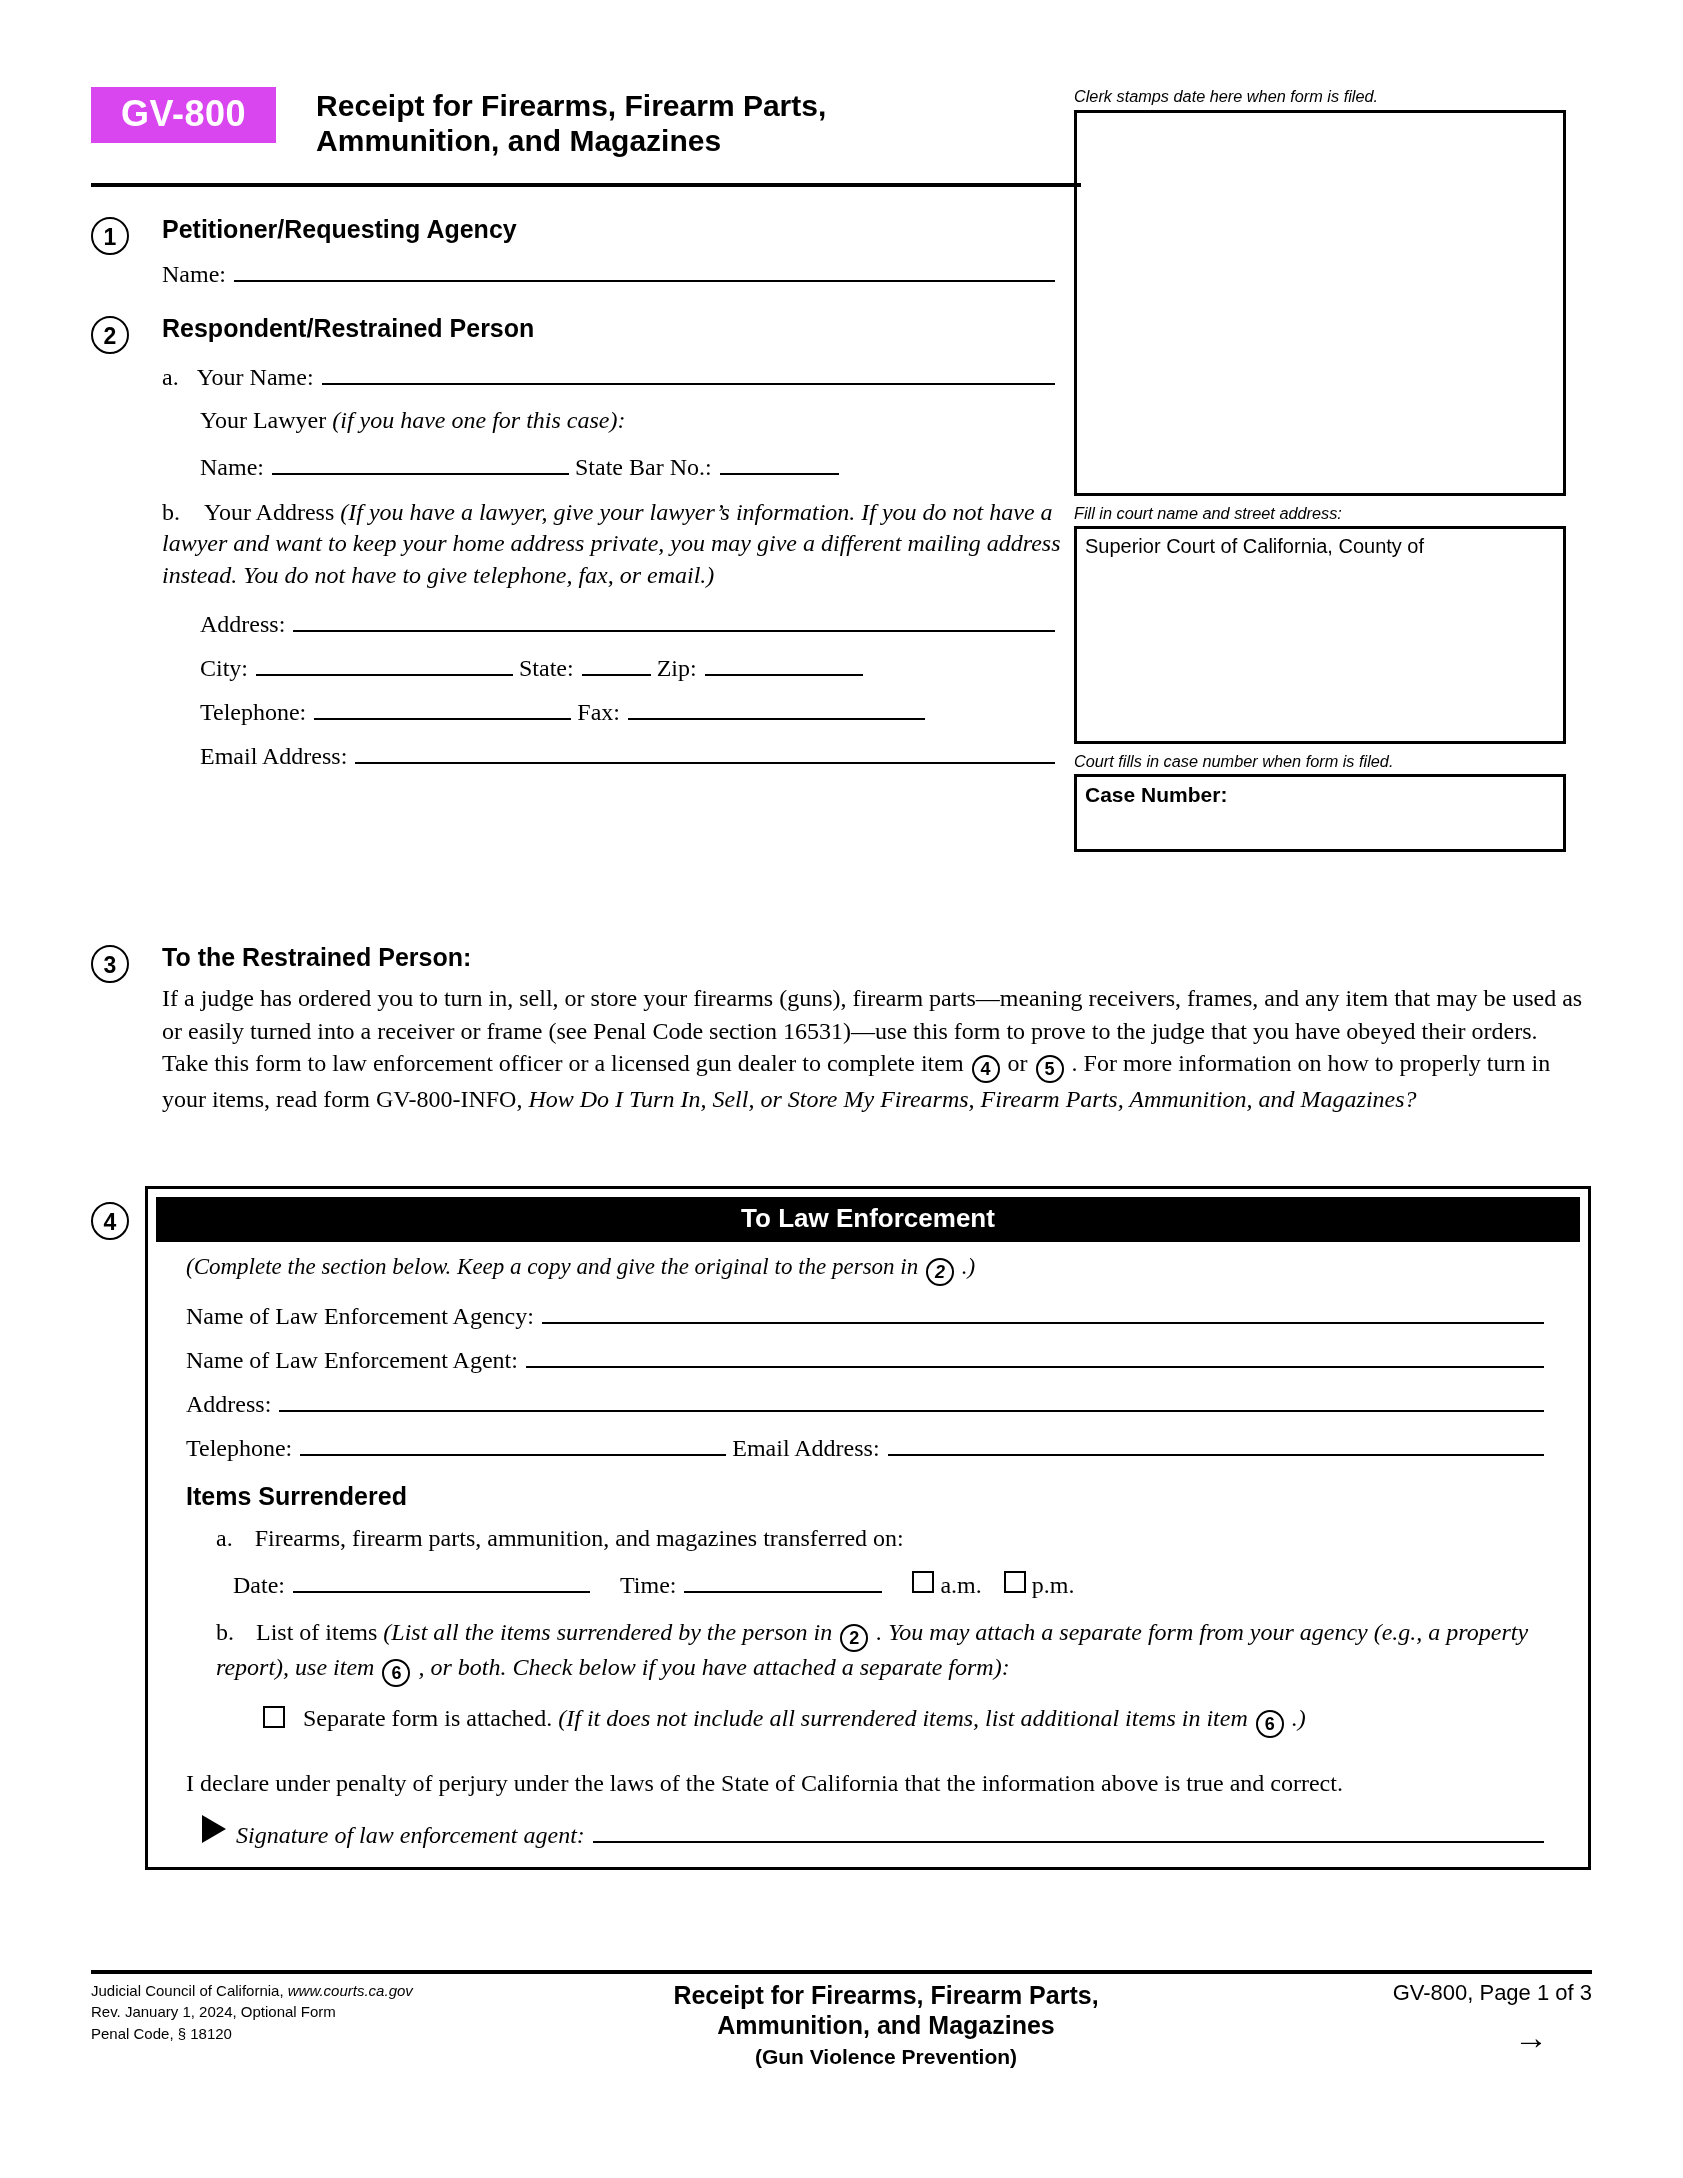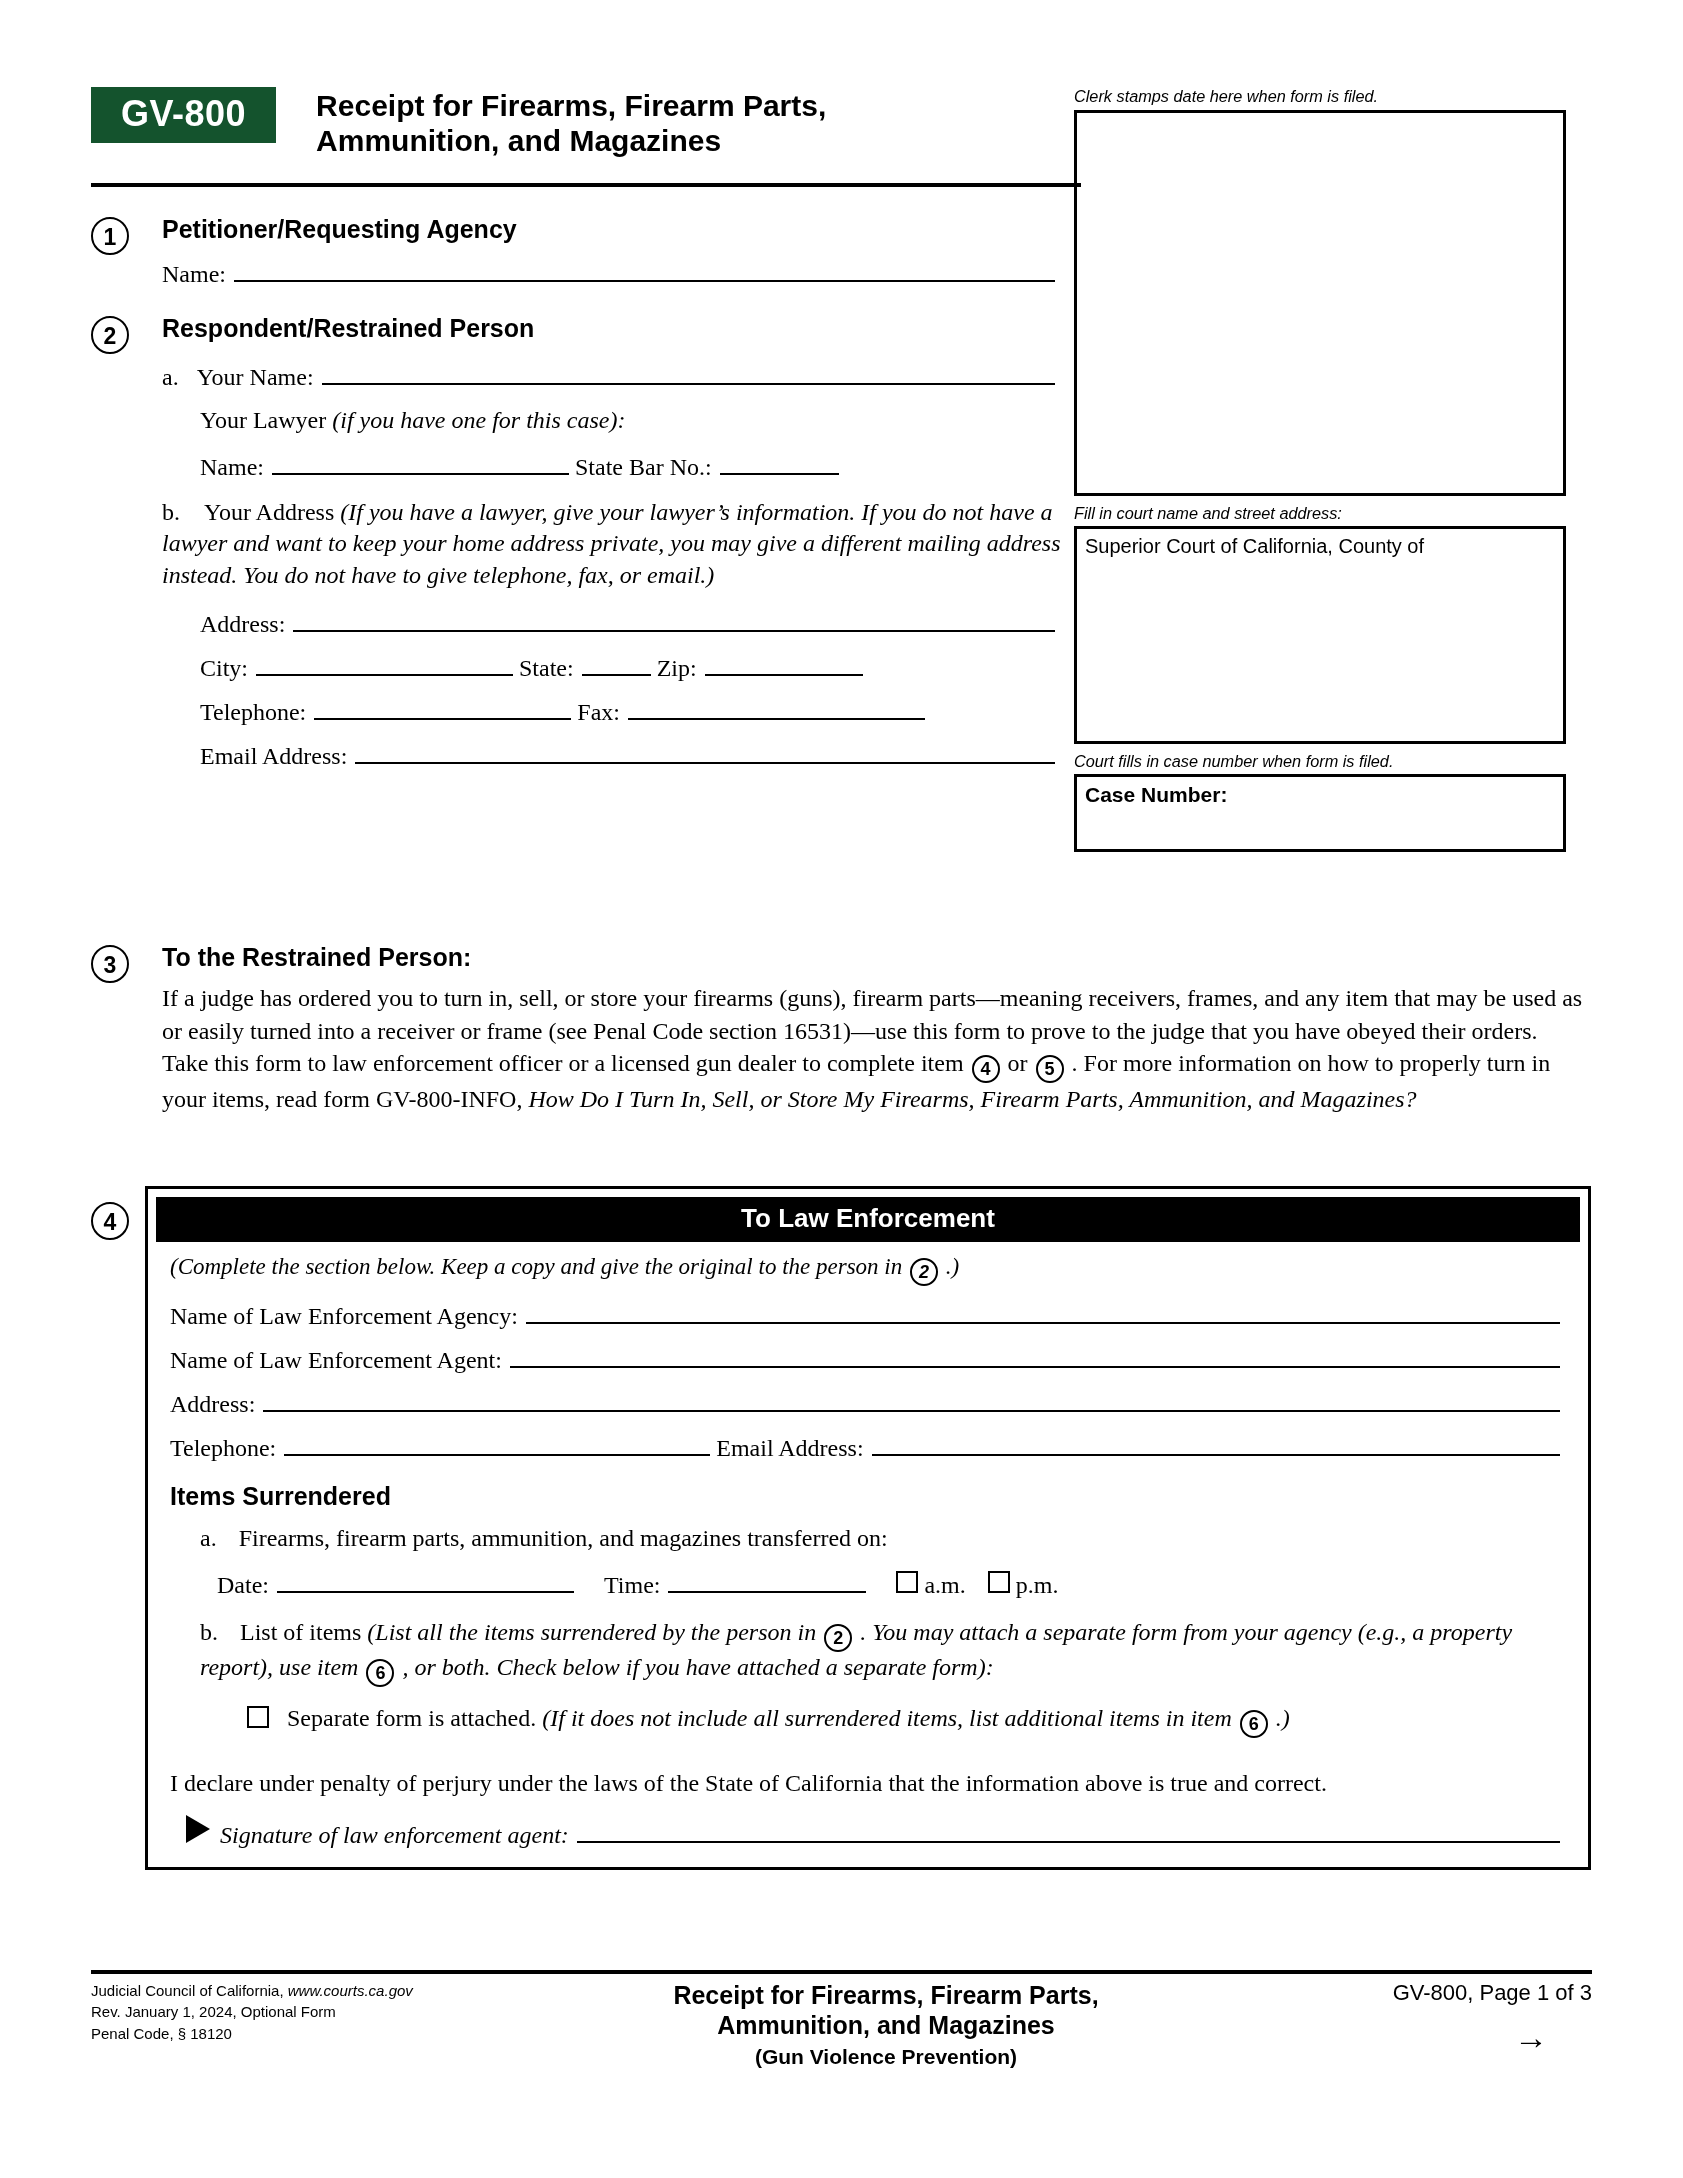--- a/index.html
+++ b/index.html
@@ -27,21 +27,21 @@
     position: absolute;
     left: 91px;
     top: 87px;
     width: 1501px;
   }
   .hdr-row {
     display: flex;
     align-items: flex-start;
   }
   .form-id-box {
-    background: #14532d;
+    background: #d946ef;
     color: #ffffff;
     font-family: "Liberation Sans", sans-serif;
     font-weight: bold;
     font-size: 36px;
     padding: 9px 30px 11px 30px;
     letter-spacing: 0.5px;
     line-height: 1;
     white-space: nowrap;
   }
   .hdr-title {
@@ -224,21 +224,21 @@
   .black-bar {
     background: #000000;
     color: #ffffff;
     font-family: "Liberation Sans", sans-serif;
     font-weight: bold;
     font-size: 26px;
     text-align: center;
     padding: 6px 0 8px 0;
     margin: 8px 8px 0 8px;
   }
-  .sec4-inner { padding: 0 22px; }
+  .sec4-inner { padding: 0 38px; }
   .note-ital {
     font-style: italic;
     font-size: 23px;
     margin-top: 12px;
   }
   .items-surr {
     font-family: "Liberation Sans", sans-serif;
     font-weight: bold;
     font-size: 25px;
     margin-top: 20px;

